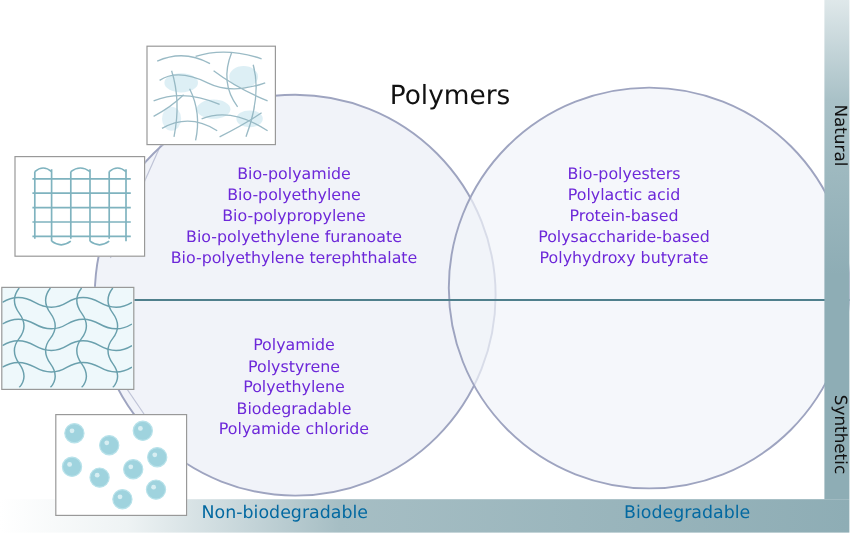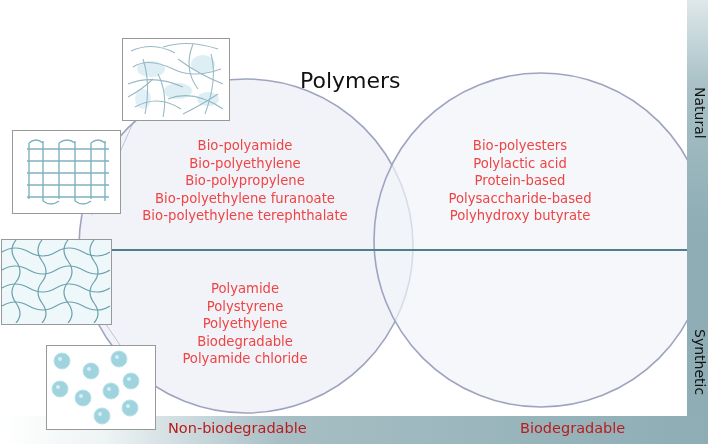--- a/index.html
+++ b/index.html
@@ -1,36 +1,36 @@
 <!DOCTYPE html>
 <html><head>
 <meta charset="utf-8">
 <style>
   html, body { margin: 0; padding: 0; background: #ffffff; }
   body { width: 708px; height: 444px; position: relative; overflow: hidden;
          font-family: "DejaVu Sans", sans-serif; color: #111; }
   .diagram { position: absolute; left: 0; top: 0; width: 708px; height: 444px; }
   .bg-svg { position: absolute; left: 0; top: 0; }
-  .title { position: absolute; left: 300px; top: 68px; width: 150px; 
+  .title { position: absolute; left: 300px; top: 68px; width: 150px; text-align: center;
            font-size: 22px; color: #111; }
-  .list { position: absolute; text-align: center; font-size: 13.2px; line-height: 17.6px; color: #ef4444; }
+  .list { position: absolute; text-align: center; font-size: 13.2px; line-height: 17.6px; color: #6d28d9; }
   .list div { white-space: nowrap; }
   .q-tl { left: 105px; top: 137px; width: 280px; }
   .q-tr { left: 400px; top: 137px; width: 240px; }
   .q-bl { left: 145px; top: 280px; width: 200px; }
   .q-br { left: 420px; top: 273px; width: 240px; }
   .bar-right { position: absolute; left: 687px; top: 0; width: 21px; height: 416px;
                background: linear-gradient(to bottom, #dfe8ea 0%, #a9c1c7 20%, #8eadb5 55%, #8eadb5 100%); }
   .bar-bottom { position: absolute; left: 0; top: 416px; width: 708px; height: 28px;
                 background: linear-gradient(to right, #ffffff 0%, #eef3f4 15%, #a6bec4 40%, #8eadb5 100%); }
   .vlabel { position: absolute; width: 21px; font-size: 14px; color: #111;
             writing-mode: vertical-rl; text-align: center; }
   .lbl-natural { left: 687px; top: 78px; height: 70px; }
   .lbl-synthetic { left: 687px; top: 320px; height: 85px; }
-  .hlabel { position: absolute; top: 420px; font-size: 14.5px; color: #b91c1c; white-space: nowrap; }
+  .hlabel { position: absolute; top: 420px; font-size: 14.5px; color: #0369a1; white-space: nowrap; }
   .lbl-nonbio { left: 168px; }
   .lbl-bio { left: 520px; }
   .inset { position: absolute; border: 1.5px solid #999; background: #fff; box-sizing: border-box; }
 </style>
 </head>
 <body>
 
 <div class="diagram">
 
   <svg class="bg-svg" width="708" height="444" viewBox="0 0 708 444">

